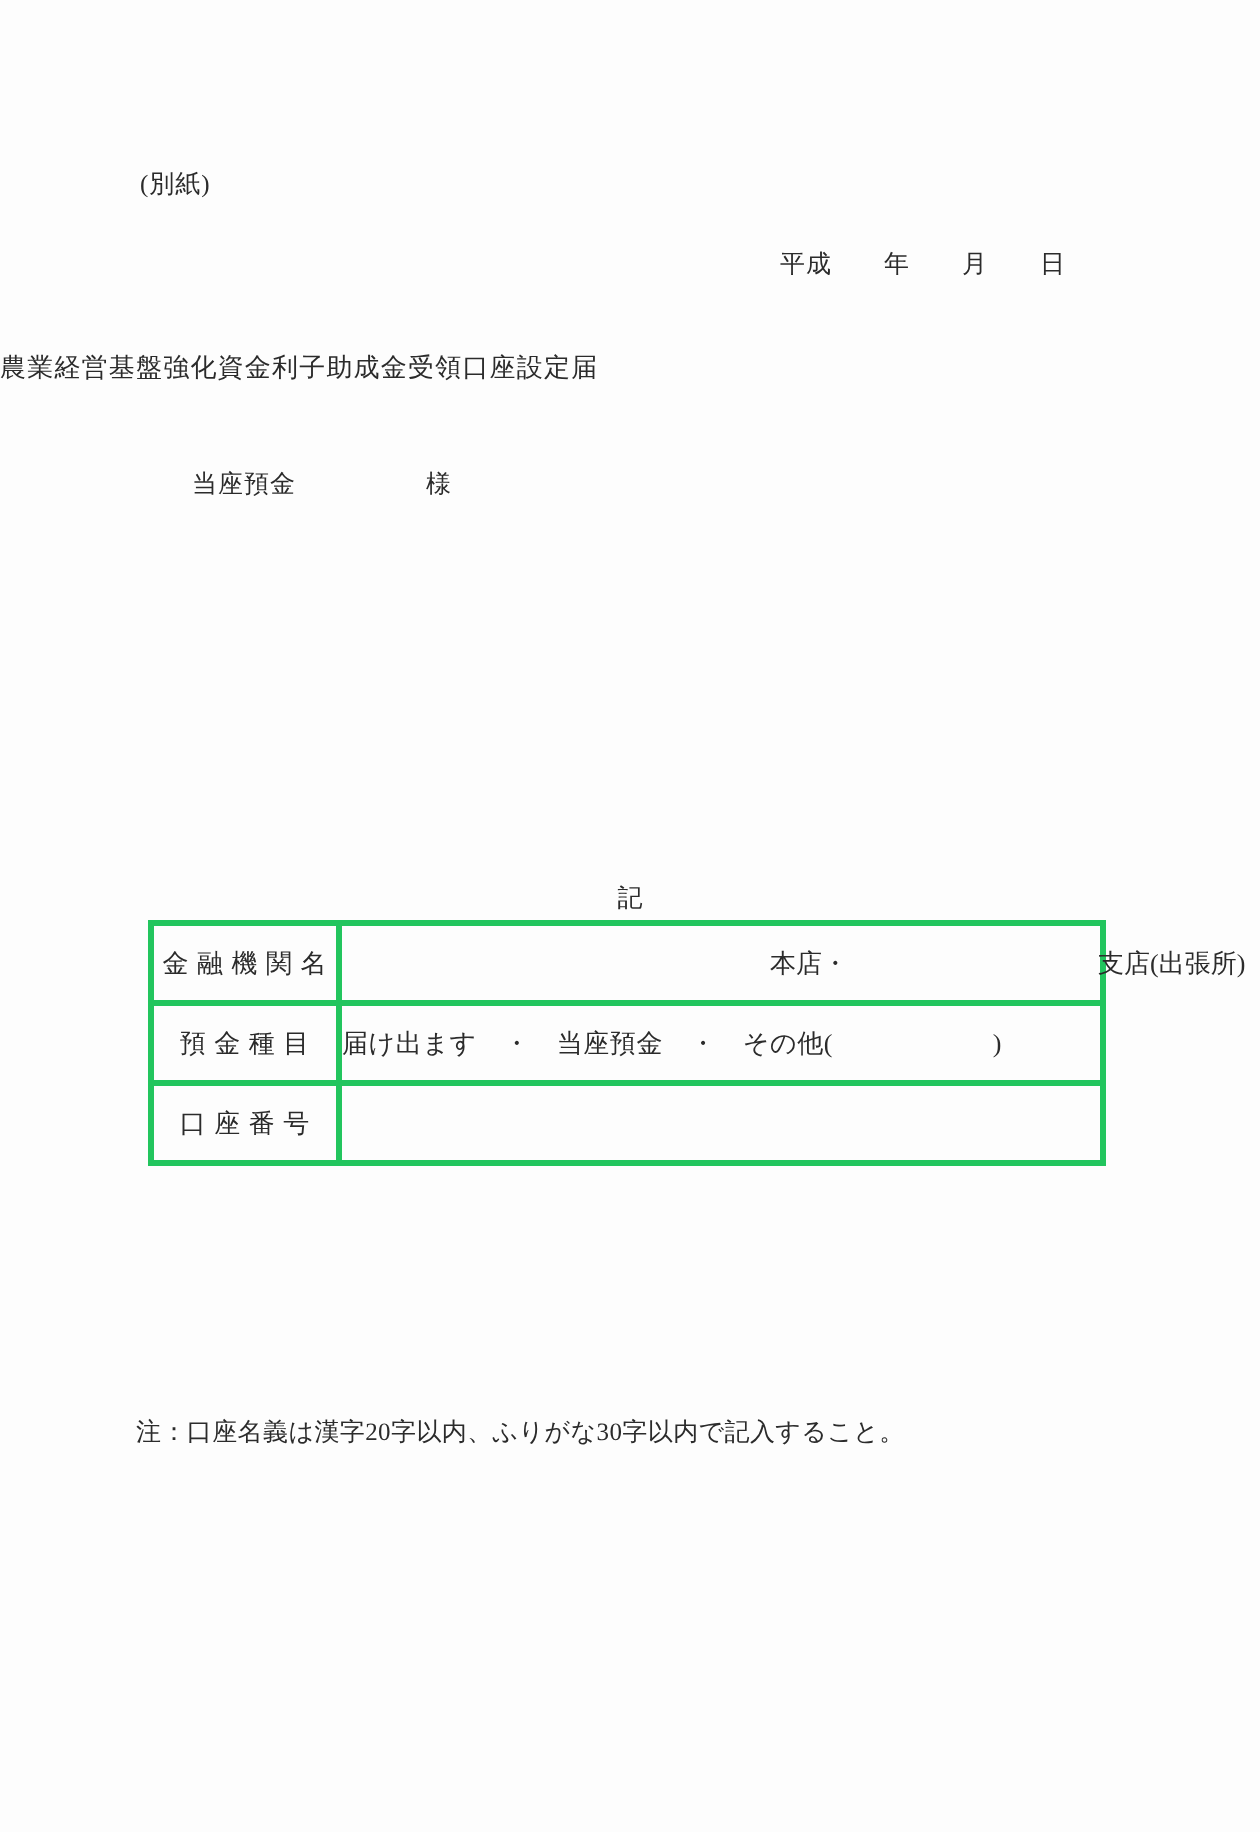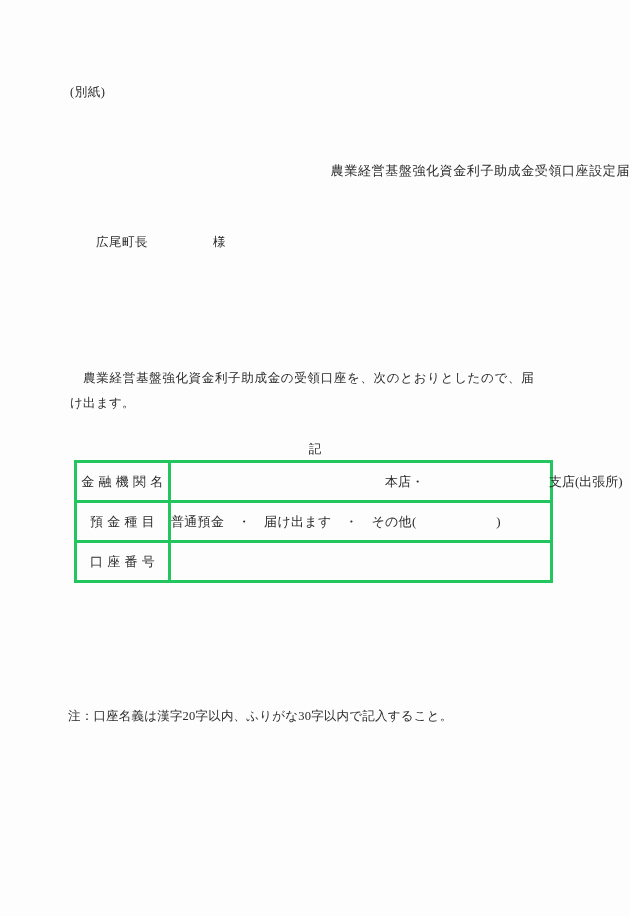--- a/index.html
+++ b/index.html
@@ -40,23 +40,23 @@
     top: 124px;
     font-size: 12.5px;
     letter-spacing: 0.5px;
     white-space: pre;
   }
 
   
   .doc-title {
     position: absolute;
     left: 0;
-    top: 162px;
+    top: 175px;
     width: 630px;
-    text-align: right;
+    text-align: left;
     font-size: 13px;
     letter-spacing: 0.6px;
   }
 
   
   .addressee {
     position: absolute;
     left: 96px;
     top: 234px;
     font-size: 12.5px;
@@ -168,48 +168,48 @@
     margin-top: 18px;
   }
 </style>
 </head>
 <body>
 
 <div class="page">
 
   <div class="attachment-label">(別紙)</div>
 
+  <div class="date-line">平成　　年　　月　　日</div>
 
   <div class="doc-title">農業経営基盤強化資金利子助成金受領口座設定届</div>
 
-  <div class="addressee">広尾町長　　　　　様</div>
-
-
-  <div class="body-text">　農業経営基盤強化資金利子助成金の受領口座を、次のとおりとしたので、届け出ます。</div>
+  <div class="addressee">当座預金　　　　　様</div>
+
+
 
   <div class="ki-heading">記</div>
 
   <table class="form-table">
     <colgroup>
       <col class="col-label">
       <col>
     </colgroup>
     <tbody>
       <tr class="row-h-std">
         <td class="cell-label">金 融 機 関 名</td>
         <td>
           <div class="bank-value">
             <span class="honten">本店・</span>
             <span class="shiten">支店(出張所)</span>
           </div>
         </td>
       </tr>
       <tr class="row-h-std">
         <td class="cell-label">預 金 種 目</td>
-        <td class="cell-value">普通預金　・　届け出ます　・　その他(　　　　　　)</td>
+        <td class="cell-value">届け出ます　・　当座預金　・　その他(　　　　　　)</td>
       </tr>
       <tr class="row-h-std">
         <td class="cell-label">口 座 番 号</td>
         <td class="cell-value"></td>
       </tr>
     </tbody>
   </table>
 
   <div class="footnote">注：口座名義は漢字20字以内、ふりがな30字以内で記入すること。</div>
 

